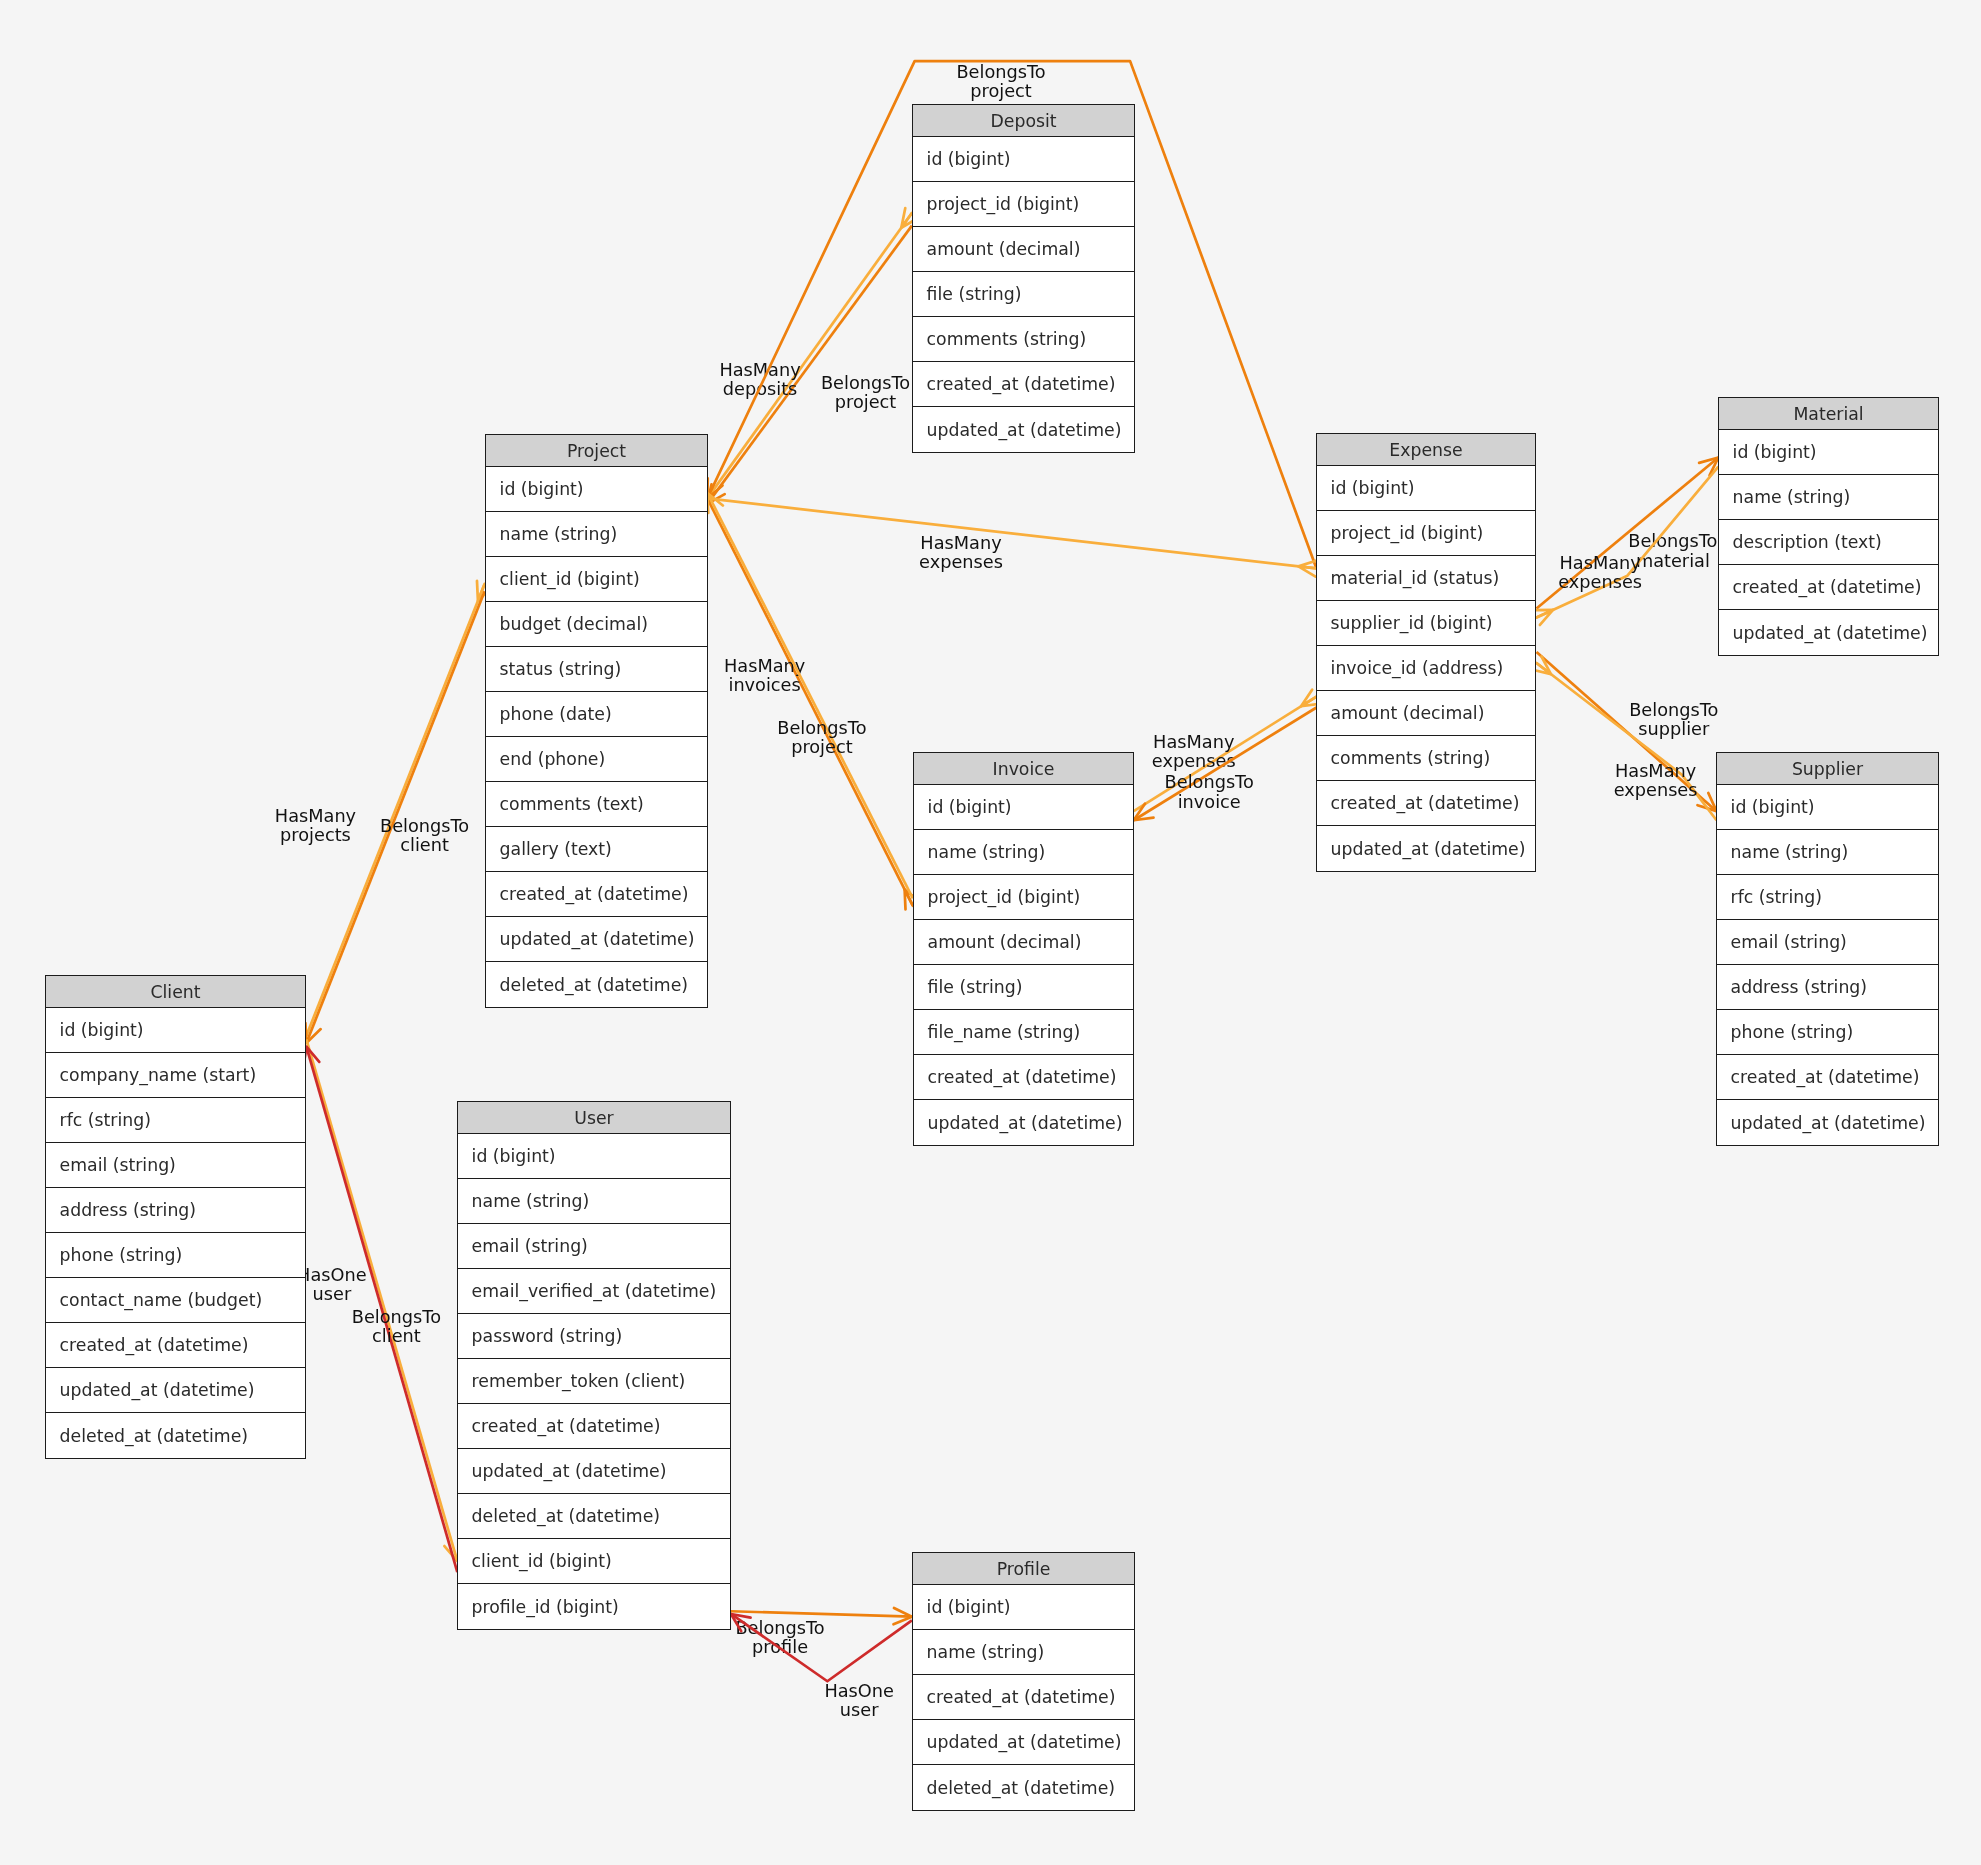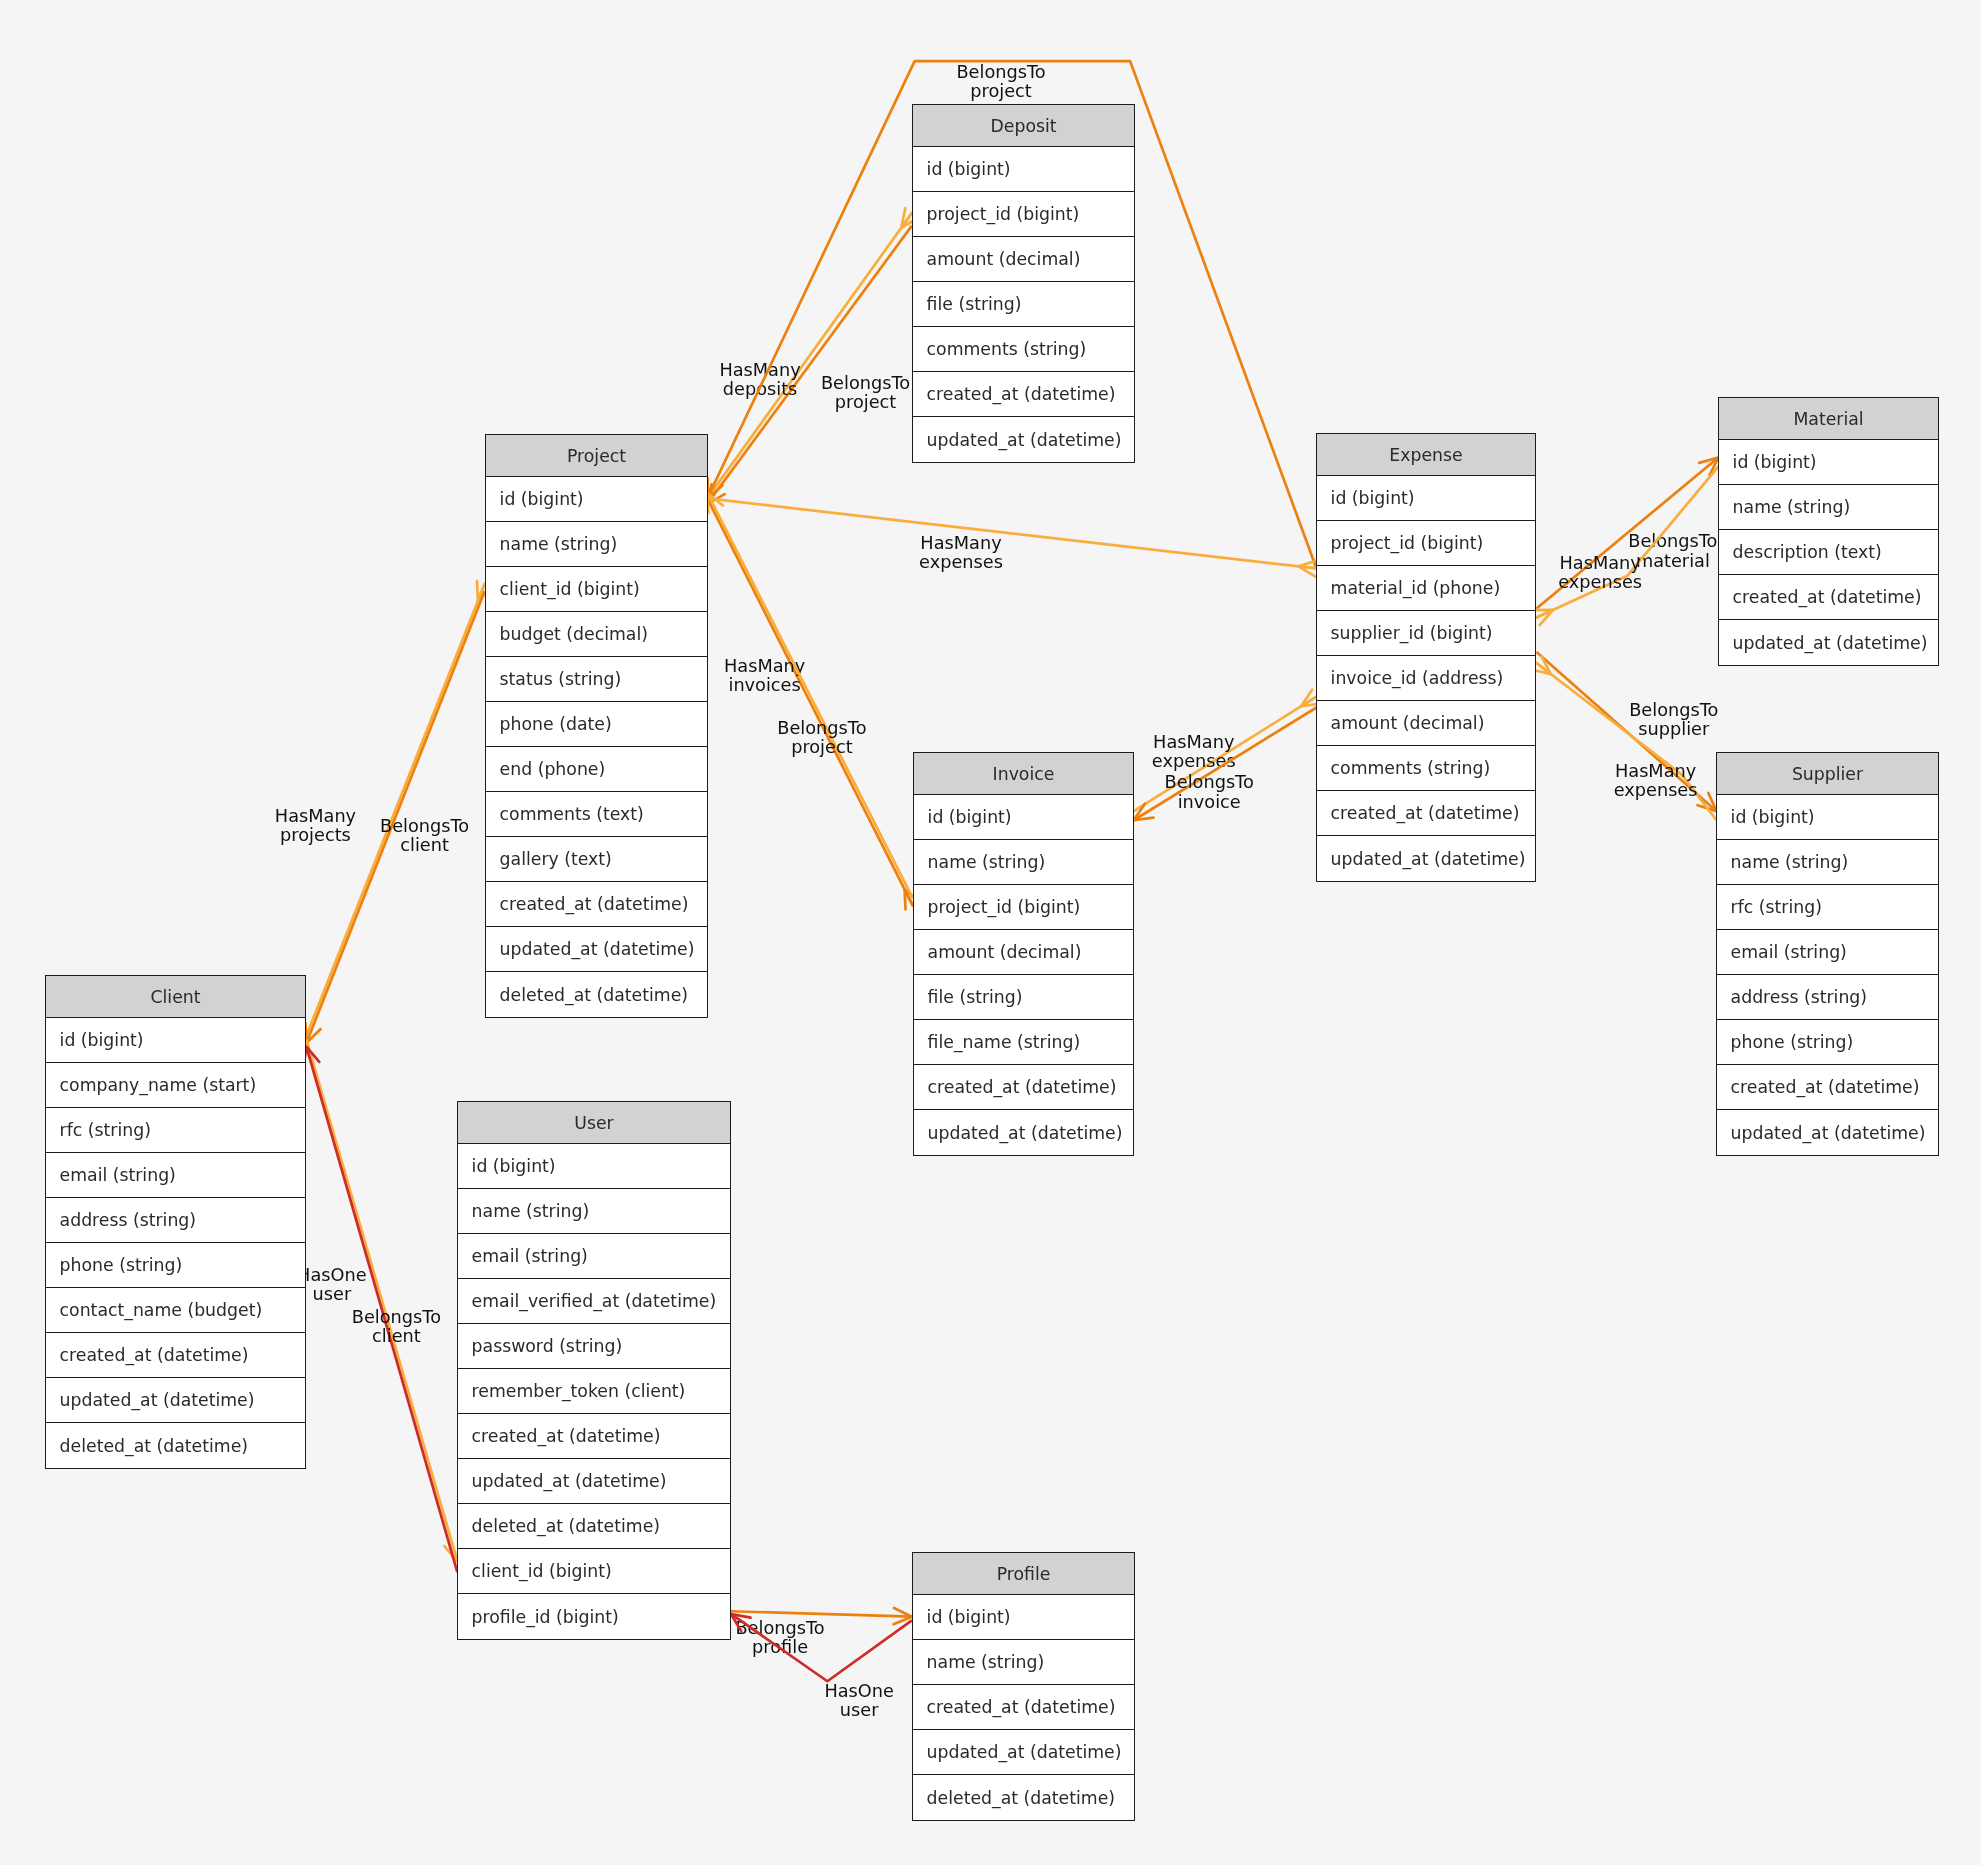--- a/index.html
+++ b/index.html
@@ -8,21 +8,21 @@
     background:#f5f5f5;
     font-family:"DejaVu Sans","Liberation Sans",sans-serif;
     overflow:hidden;
   }
   #canvas { position:absolute; left:0; top:0; width:1982px; height:1866px; }
   .entity-table {
     position:absolute; background:#ffffff;
     border:1.8px solid #1c1c1c; box-sizing:border-box;
   }
   .entity-header {
-    height:42px; background:#d2d2d2; border-bottom:1.8px solid #1c1c1c;
+    height:32px; background:#d2d2d2; border-bottom:1.8px solid #1c1c1c;
     display:flex; align-items:center; justify-content:center;
     font-size:17.3px; color:#2a2a2a; box-sizing:border-box;
   }
   .entity-row {
     height:45px; border-bottom:1.8px solid #1c1c1c;
     display:flex; align-items:center; padding:0 13.6px;
     font-size:17.3px; color:#2a2a2a; box-sizing:border-box;
     background:#ffffff; white-space:nowrap;
   }
   .entity-row:last-child { border-bottom:none; }
@@ -159,21 +159,21 @@
       <div class="entity-row">amount (decimal)</div>
       <div class="entity-row">file (string)</div>
       <div class="entity-row">file_name (string)</div>
       <div class="entity-row">created_at (datetime)</div>
       <div class="entity-row">updated_at (datetime)</div>
     </div>
     <div class="entity-table" style="left: 1316px; top: 433px; width: 220px;">
       <div class="entity-header">Expense</div>
       <div class="entity-row">id (bigint)</div>
       <div class="entity-row">project_id (bigint)</div>
-      <div class="entity-row">material_id (phone)</div>
+      <div class="entity-row">material_id (status)</div>
       <div class="entity-row">supplier_id (bigint)</div>
       <div class="entity-row">invoice_id (address)</div>
       <div class="entity-row">amount (decimal)</div>
       <div class="entity-row">comments (string)</div>
       <div class="entity-row">created_at (datetime)</div>
       <div class="entity-row">updated_at (datetime)</div>
     </div>
     <div class="entity-table" style="left: 1718px; top: 397px; width: 221px;">
       <div class="entity-header">Material</div>
       <div class="entity-row">id (bigint)</div>

